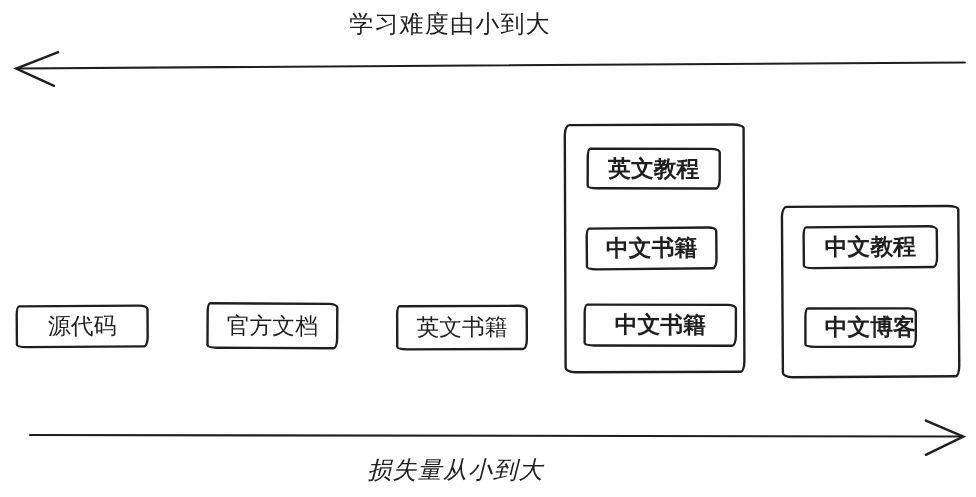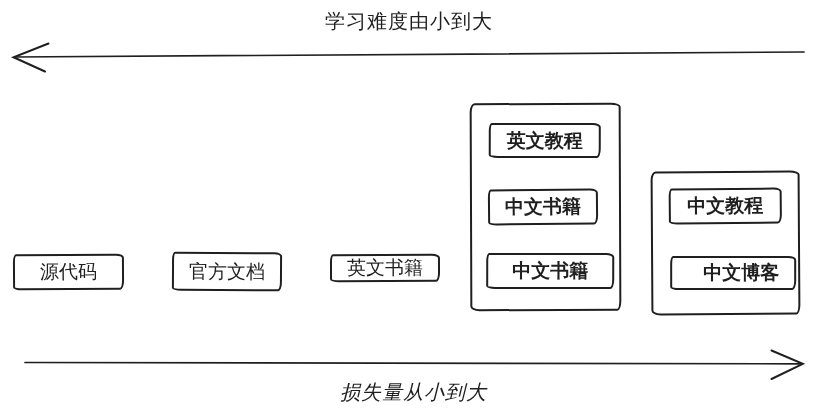--- a/index.html
+++ b/index.html
@@ -14,21 +14,20 @@
     overflow: hidden;
   }
 
   .axis-label {
     position: absolute;
     color: #1f1f1f;
     font-size: 20px;
     letter-spacing: 1px;
     white-space: nowrap;
     line-height: 22px;
-    margin-left: 34px;
   }
 
   .overlay {
     position: absolute;
     left: 0; top: 0;
     width: 813px; height: 414px;
     pointer-events: none;
   }
 
   .box {
@@ -80,38 +79,38 @@
   </svg>
 
   <div class="box tilt-b" style="left: 172px; top: 252px; width: 110px; height: 39px;">
     <span>官方文档</span>
   </div>
 
   <div class="box tilt-a" style="left: 13px; top: 254px; width: 111px; height: 36px;">
     <span>源代码</span>
   </div>
 
-  <div class="box tilt-c" style="left: 330px; top: 254px; width: 110px; height: 28px;">
+  <div class="box tilt-c" style="left: 330px; top: 254px; width: 110px; height: 38px;">
     <span>英文书籍</span>
   </div>
 
   <div class="group tilt-c" style="left: 470px; top: 103px; width: 151px; height: 208px;">
     <div class="box tilt-b" style="left: 17px; top: 18px; width: 112px; height: 35px;">
       <span>英文教程</span>
     </div>
     <div class="box tilt-a" style="left: 16px; top: 84px; width: 110px; height: 36px;">
       <span>中文书籍</span>
     </div>
     <div class="box tilt-b" style="left: 14px; top: 148px; width: 128px; height: 36px;">
       <span>中文书籍</span>
     </div>
   </div>
 
   <div class="group tilt-a" style="left: 651px; top: 171px; width: 149px; height: 144px;">
     <div class="box tilt-c" style="left: 16px; top: 15px; width: 113px; height: 36px;">
       <span>中文教程</span>
     </div>
-    <div class="box tilt-b" style="left: 17px; top: 83px; width: 126px; height: 34px; padding-left: 16px;">
+    <div class="box tilt-b" style="left: 17px; top: 83px; width: 94px; height: 34px; padding-left: 16px;">
       <span>中文博客</span>
     </div>
   </div>
 
 </div>
 
 </body></html>

